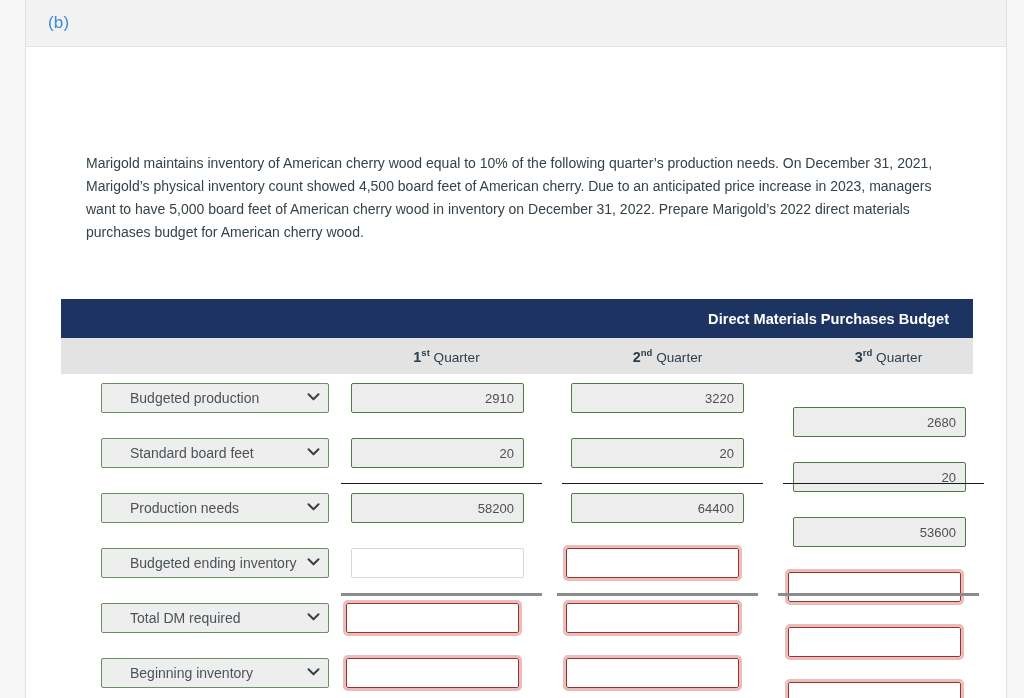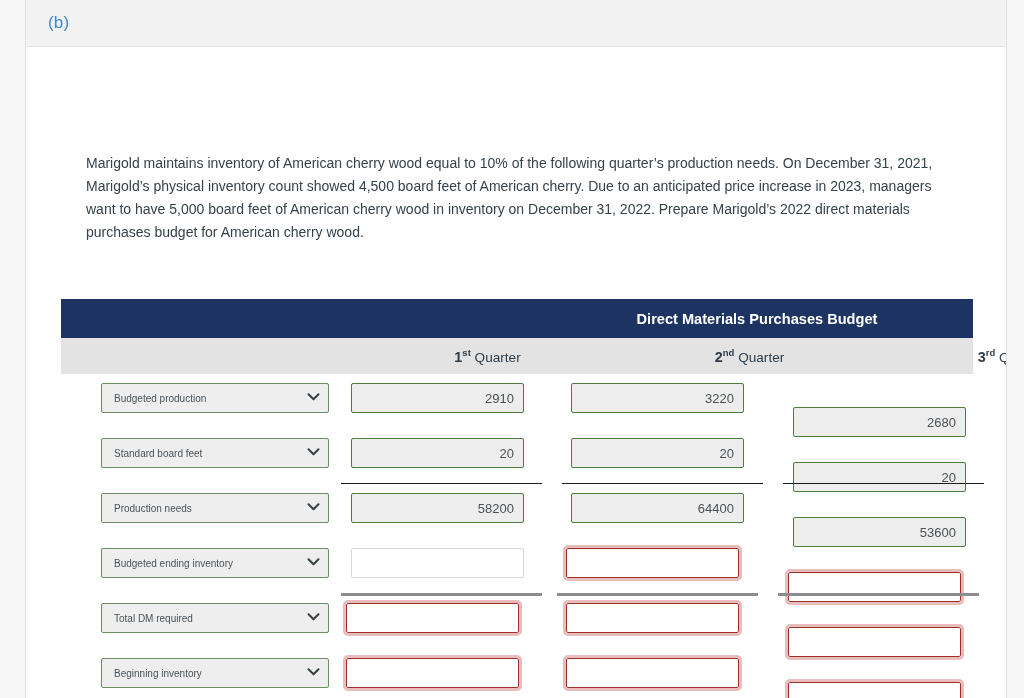--- a/index.html
+++ b/index.html
@@ -85,32 +85,31 @@
     background: #1d3462;
     color: #ffffff;
     font-size: 14.6px;
     font-weight: bold;
     display: flex;
     align-items: center;
   }
   .t-head-title .spacer { width: 488px; flex: 0 0 488px; }
   .t-head-title .title-cell {
     flex: 1 1 auto;
-    text-align: center;
-    padding-right: 8px;
+    text-align: right;
+    padding-right: 24px;
   }
 
   .t-head-cols {
     height: 36px;
     background: #e3e3e3;
     display: flex;
     align-items: center;
     color: #2e3d49;
     font-size: 13.6px;
-    gap: 41px;
   }
   .t-head-cols .lbl-col { width: 275px; flex: 0 0 275px; }
   .t-head-cols .q-col {
     flex: 0 0 221px;
     text-align: center;
   }
   .q-col b { font-size: 14.4px; }
   .q-col sup { font-size: 9.5px; vertical-align: super; font-weight: bold; }
 
   
@@ -126,22 +125,22 @@
   
   select.acct {
     -webkit-appearance: none;
     appearance: none;
     width: 228px; height: 30px;
     background: #eeeeee;
     border: 1px solid #6b8f63;
     border-radius: 2px;
     color: #4b5358;
     font-family: "Liberation Sans", sans-serif;
-    font-size: 10px;
-    padding: 0 24px 0 12px;
+    font-size: 14px;
+    padding: 0 24px 0 28px;
     outline: none;
   }
   .sel-wrap { position: relative; display: inline-block; }
   .sel-arrow {
     position: absolute;
     right: 9px; top: 50%;
     transform: translateY(-50%);
     pointer-events: none;
     color: #3c4347;
     font-size: 11px;

